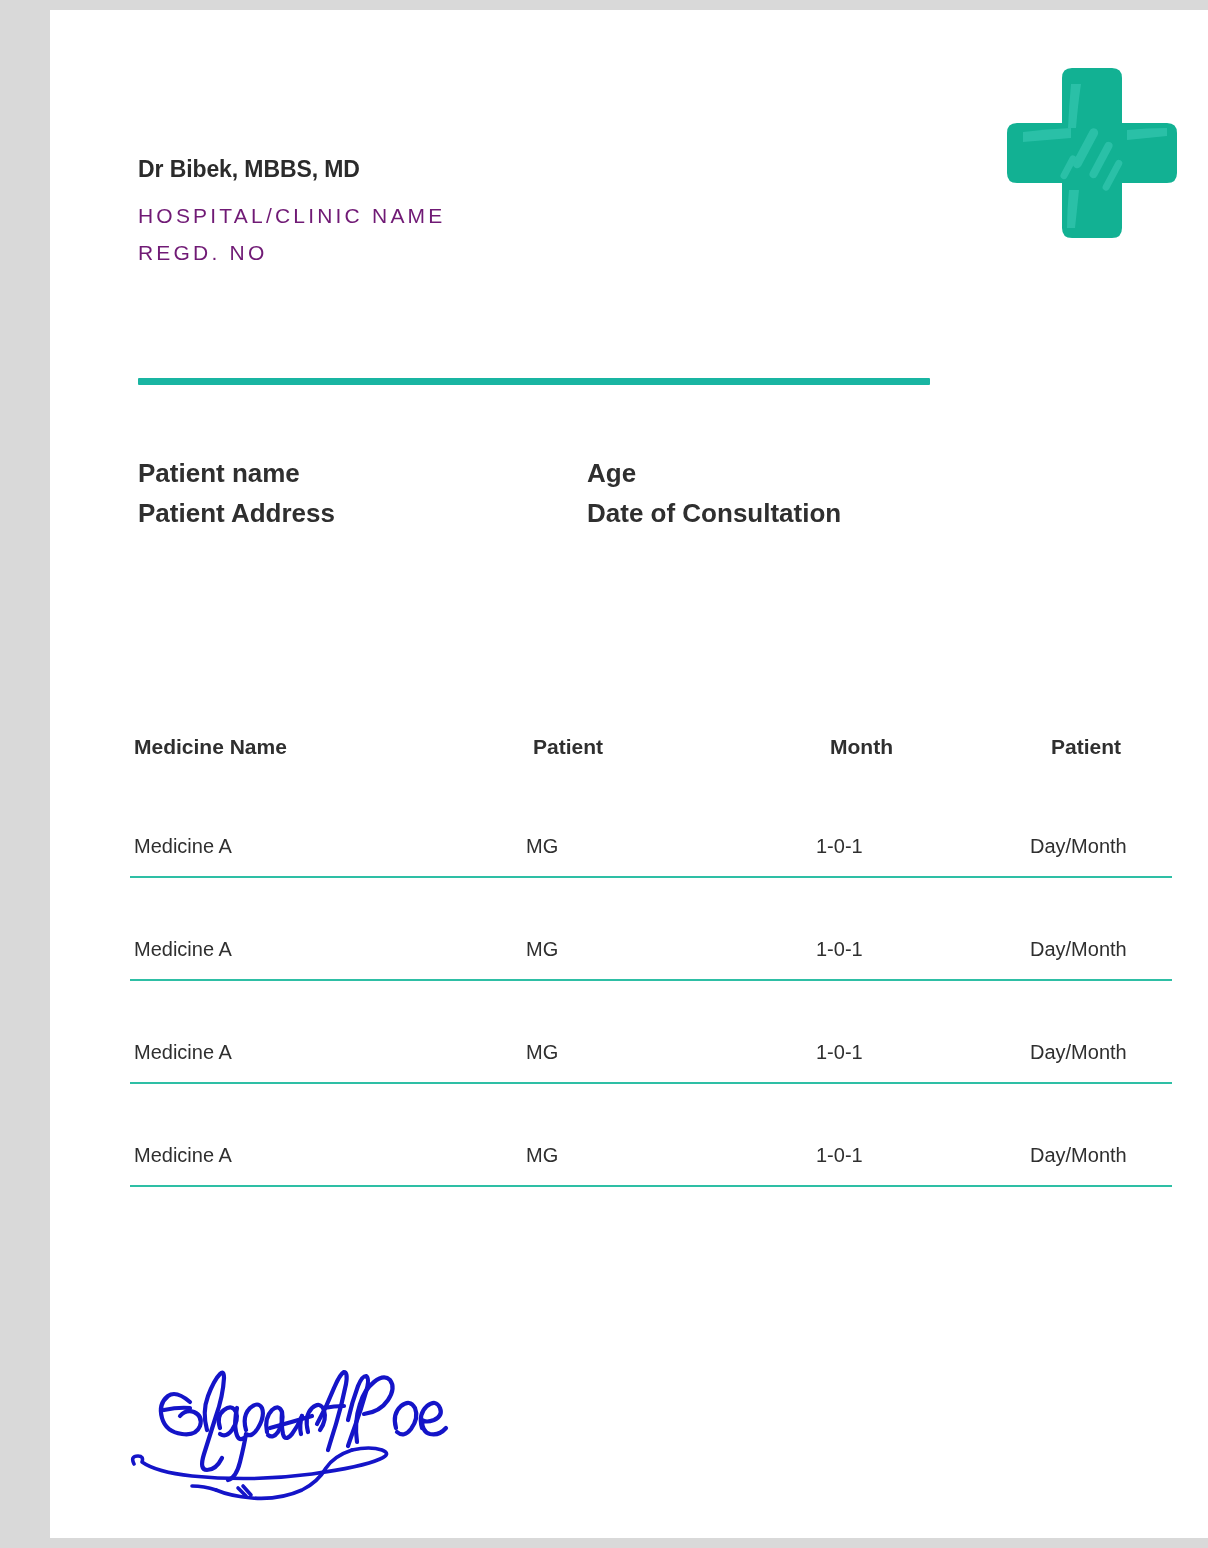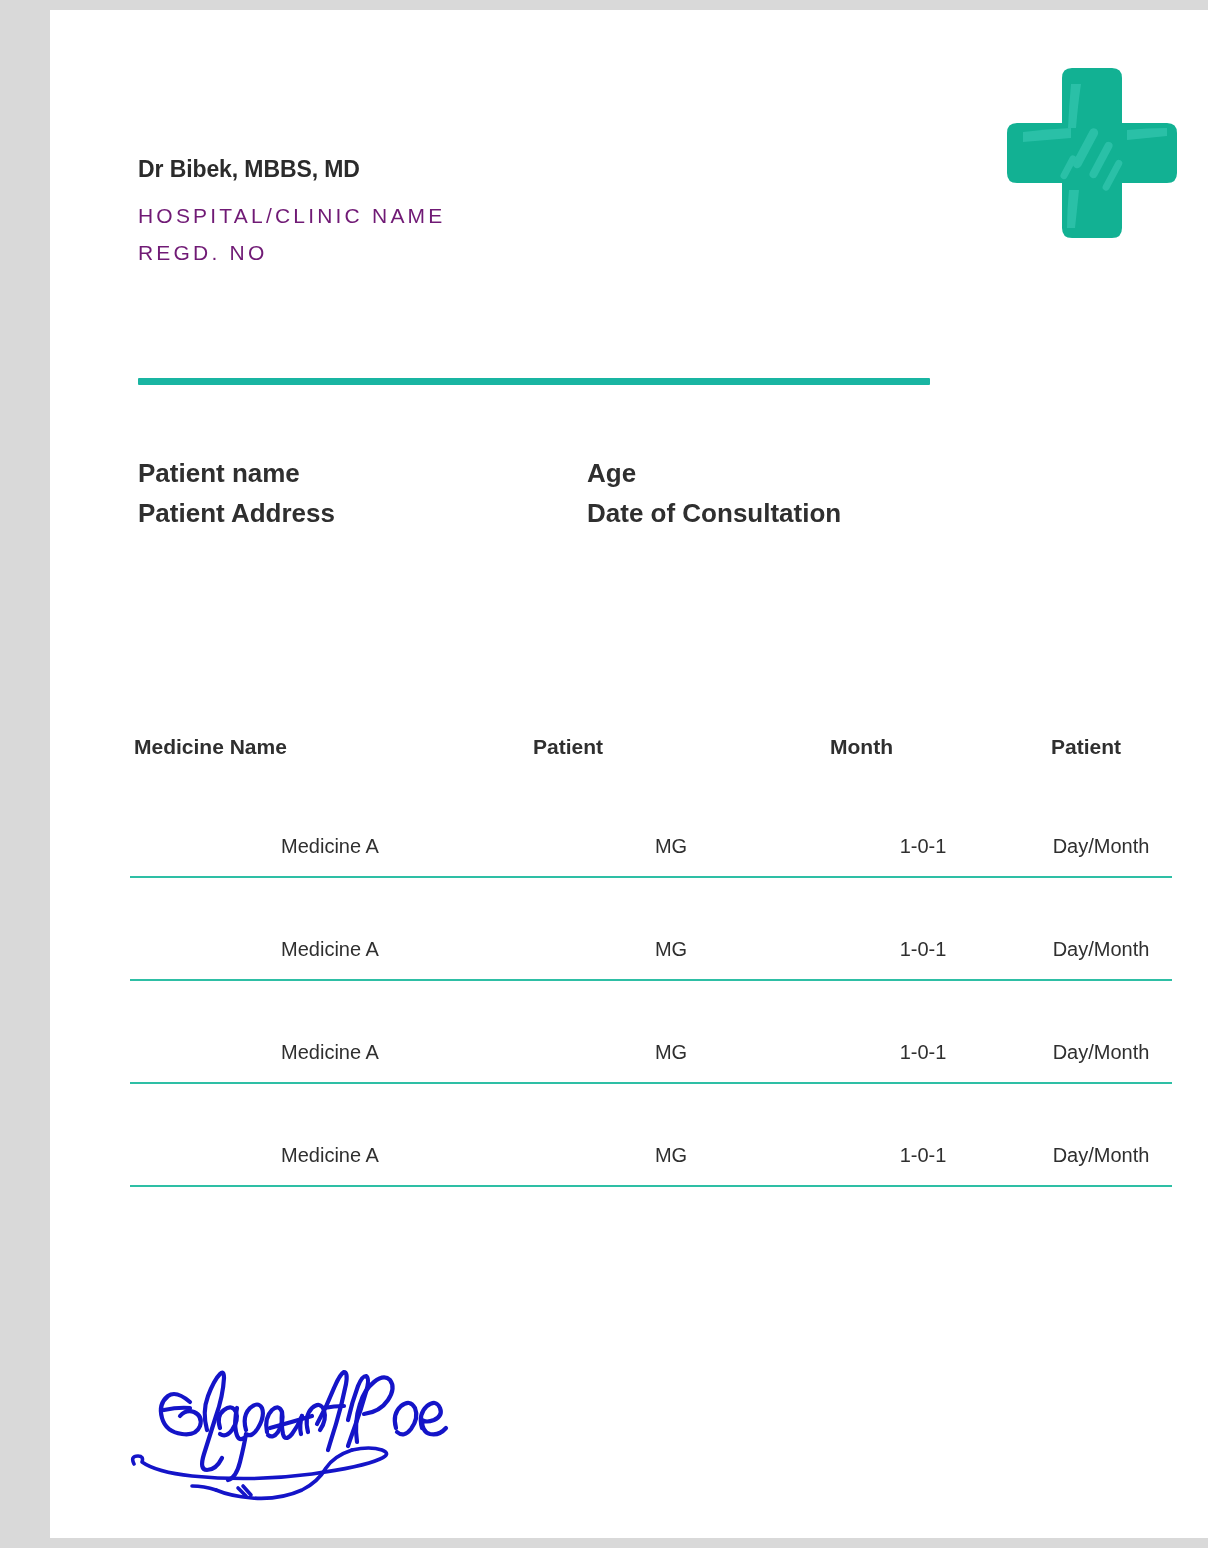--- a/index.html
+++ b/index.html
@@ -106,21 +106,20 @@
     font-weight: bold;
     color: #2f2f2f;
     white-space: nowrap;
   }
   .rx-row {
     display: flex;
     align-items: center;
     height: 60px;
     border-bottom: 2px solid #2ebfa5;
     margin-top: 41px;
-    text-align: center;
   }
   .rx-row:first-of-type { margin-top: 46px; }
   .rx-row .cell {
     font-size: 20px;
     font-weight: normal;
     color: #2f2f2f;
     white-space: nowrap;
   }
   .c-name     { width: 396px; flex: none; padding-left: 4px; box-sizing: border-box; }
   .c-strength { width: 290px; flex: none; }

